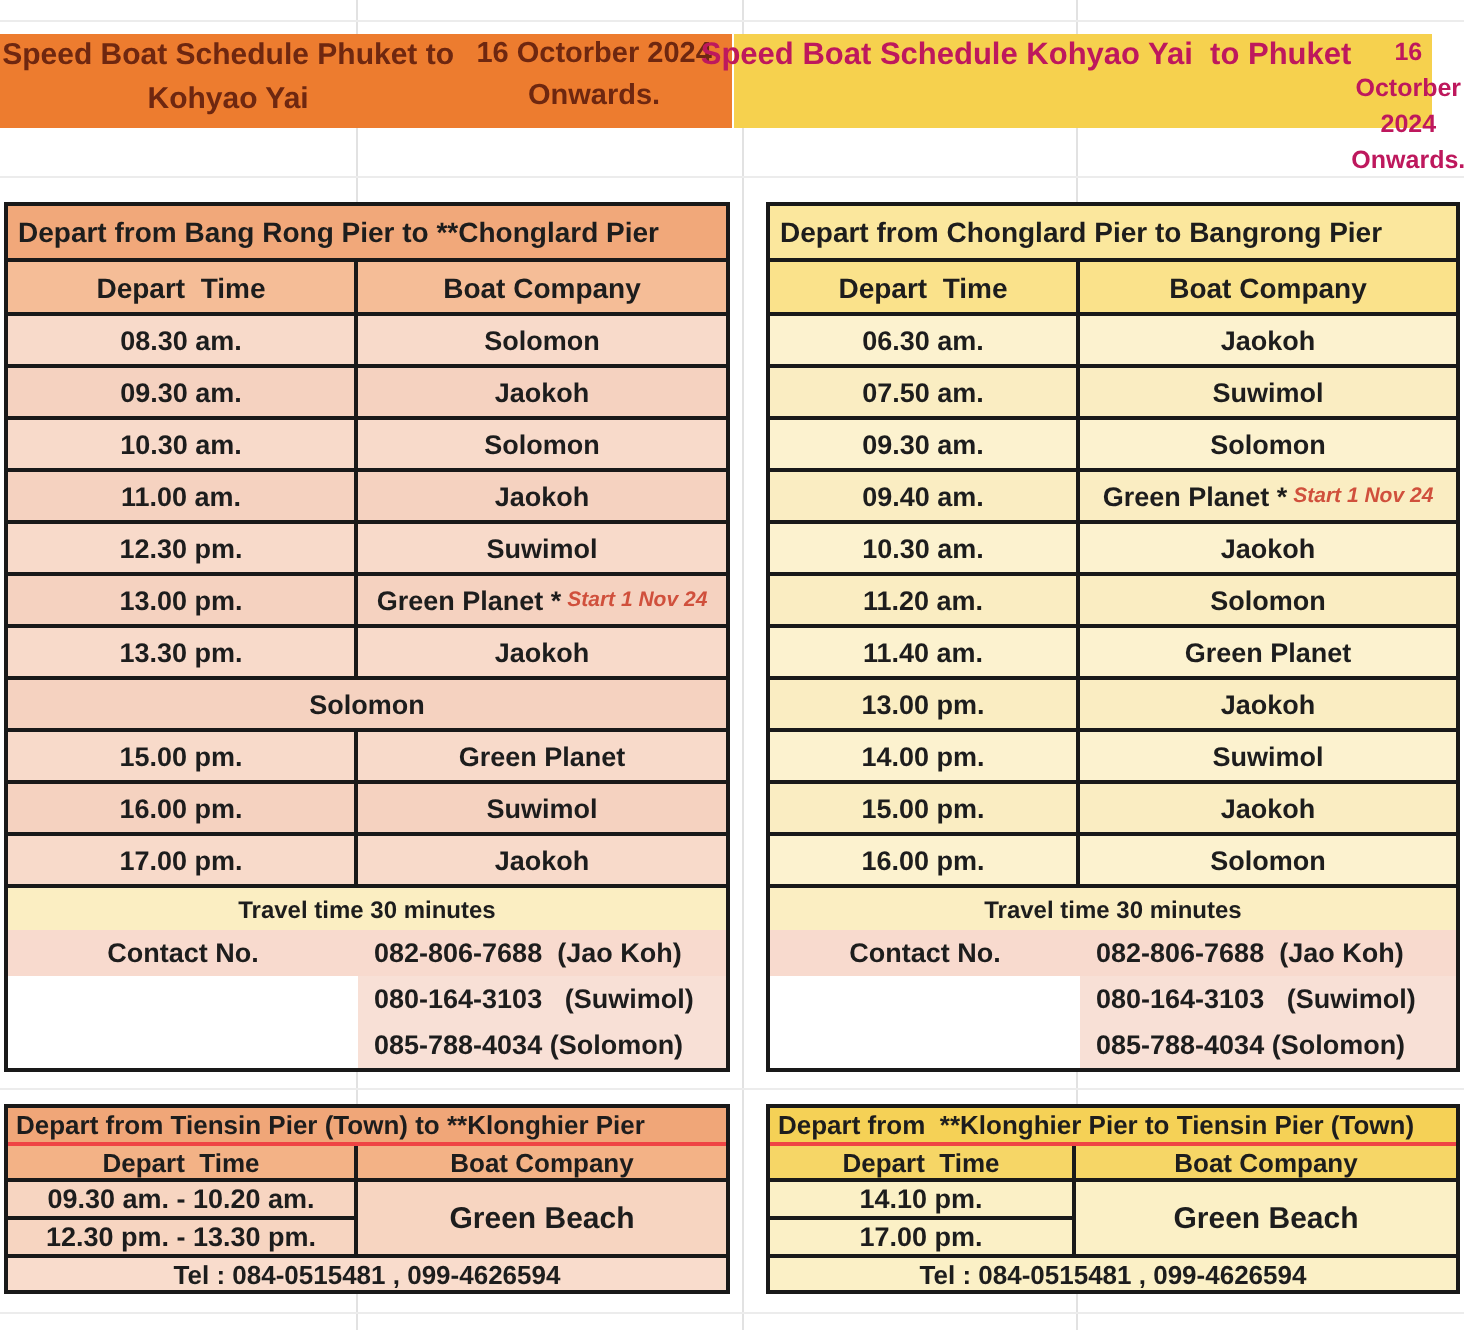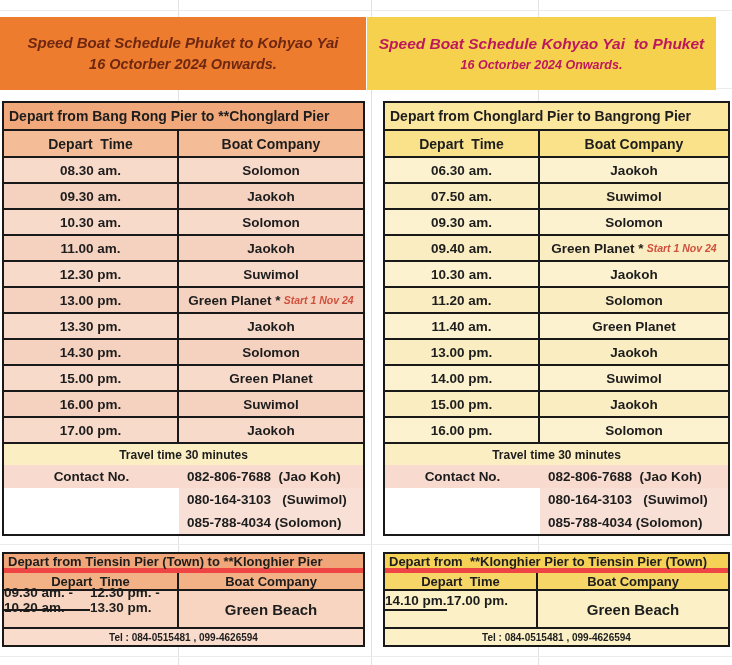--- a/index.html
+++ b/index.html
@@ -2,22 +2,22 @@
 <html><head>
 <meta charset="utf-8">
 <style>
   html,body{margin:0;padding:0;background:#fff;}
   .stage{position:relative;width:732px;height:665px;background:#ffffff;overflow:hidden;
          font-family:"Liberation Sans",sans-serif;font-weight:700;color:#1d1d1d;}
   .vline{position:absolute;top:0;bottom:0;width:1px;background:#e2e2e2;z-index:1;}
   .hline{position:absolute;left:0;right:0;height:1px;background:#ececec;z-index:1;}
 
   
-  .main-header{position:absolute;top:17px;height:73px;z-index:2;display:flex;flex-direction:column;
-               justify-content:center;text-align:center;line-height:1.45;font-style:italic;}
+  .main-header{position:absolute;top:17px;height:47px;z-index:2;display:flex;flex-direction:row;
+               justify-content:center;text-align:center;line-height:1.45;}
   #hdrL{left:0;width:366px;background:#ED7C2F;color:#6E2710;}
   #hdrR{left:367px;width:349px;background:#F6D14E;color:#be185d;}
   #hdrL .l1{font-size:15px;} #hdrL .l2{font-size:14.5px;}
   #hdrR .l1{font-size:15.5px;white-space:pre;} #hdrR .l2{font-size:12.5px;}
 
   
   .panel{position:absolute;z-index:2;border:2px solid #191919;box-sizing:border-box;background:#fff;}
   #tblL{left:2px;top:101px;width:363px;height:435px;
         --timeW:175px;--secHdr:#F1A87A;--colHdr:#F5BD97;--rowA:#F8DACA;--rowB:#F5D2C0;}
   #tblR{left:383px;top:101px;width:347px;height:435px;
@@ -43,31 +43,31 @@
 
   .travel{height:21px;background:#FBEEC2;display:flex;align-items:center;justify-content:center;font-size:12px;}
   .contact-row{display:flex;height:23px;}
   .c-label{width:var(--timeW);box-sizing:border-box;display:flex;align-items:center;justify-content:center;
            font-size:13.5px;background:#ffffff;}
   .contact-row.first .c-label{background:#F8DACE;}
   .c-val{flex:1;background:#F8E0D6;display:flex;align-items:center;padding-left:8px;font-size:13.5px;white-space:pre;}
   .contact-row.first .c-val{background:#F8DACE;}
 
   
-  .b-title{height:19px;box-sizing:border-box;border-bottom:5px solid #ef4444;background:var(--secHdr);
+  .b-title{height:19px;box-sizing:border-box;border-bottom:2px solid #ef4444;background:var(--secHdr);
            display:flex;align-items:center;padding-left:4px;font-size:13px;white-space:pre;}
   .b-cols{display:flex;height:18px;box-sizing:border-box;border-bottom:2px solid #191919;background:var(--colHdr);}
   .b-cols .col-time,.b-cols .col-comp{font-size:13px;}
   .b-body{display:flex;height:38px;box-sizing:border-box;border-bottom:2px solid #191919;background:var(--rowA);}
-  .b-times{width:var(--timeW);box-sizing:border-box;border-right:2px solid #191919;display:flex;flex-direction:row;}
+  .b-times{width:var(--timeW);box-sizing:border-box;border-right:2px solid #191919;display:flex;flex-direction:column;}
   .b-time{height:18px;box-sizing:border-box;display:flex;align-items:center;justify-content:center;font-size:13.5px;}
   .b-time.first{border-bottom:2px solid #191919;height:20px;}
   .b-comp{flex:1;display:flex;align-items:center;justify-content:center;font-size:15px;border-radius:12px;}
   .b-tel{height:16px;background:var(--telBg);display:flex;align-items:center;justify-content:center;
-         font-size:10px;white-space:pre;}
+         font-size:13px;white-space:pre;}
 </style>
 </head>
 <body>
 
 <div class="stage">
 
   <div class="vline" style="left:178px"></div>
   <div class="vline" style="left:371px"></div>
   <div class="vline" style="left:538px"></div>
   <div class="hline" style="top:10px"></div>
@@ -128,21 +128,20 @@
             <span class="note">Start 1 Nov 24</span>
           </div>
         </div>
         <div class="trow">
           <div class="cell time">13.30 pm.</div>
           <div class="cell comp">
             <span>Jaokoh</span>
           </div>
         </div>
         <div class="trow odd">
-          <div class="cell time">14.30 pm.</div>
           <div class="cell comp">
             <span>Solomon</span>
           </div>
         </div>
         <div class="trow">
           <div class="cell time">15.00 pm.</div>
           <div class="cell comp">
             <span>Green Planet</span>
           </div>
         </div>

